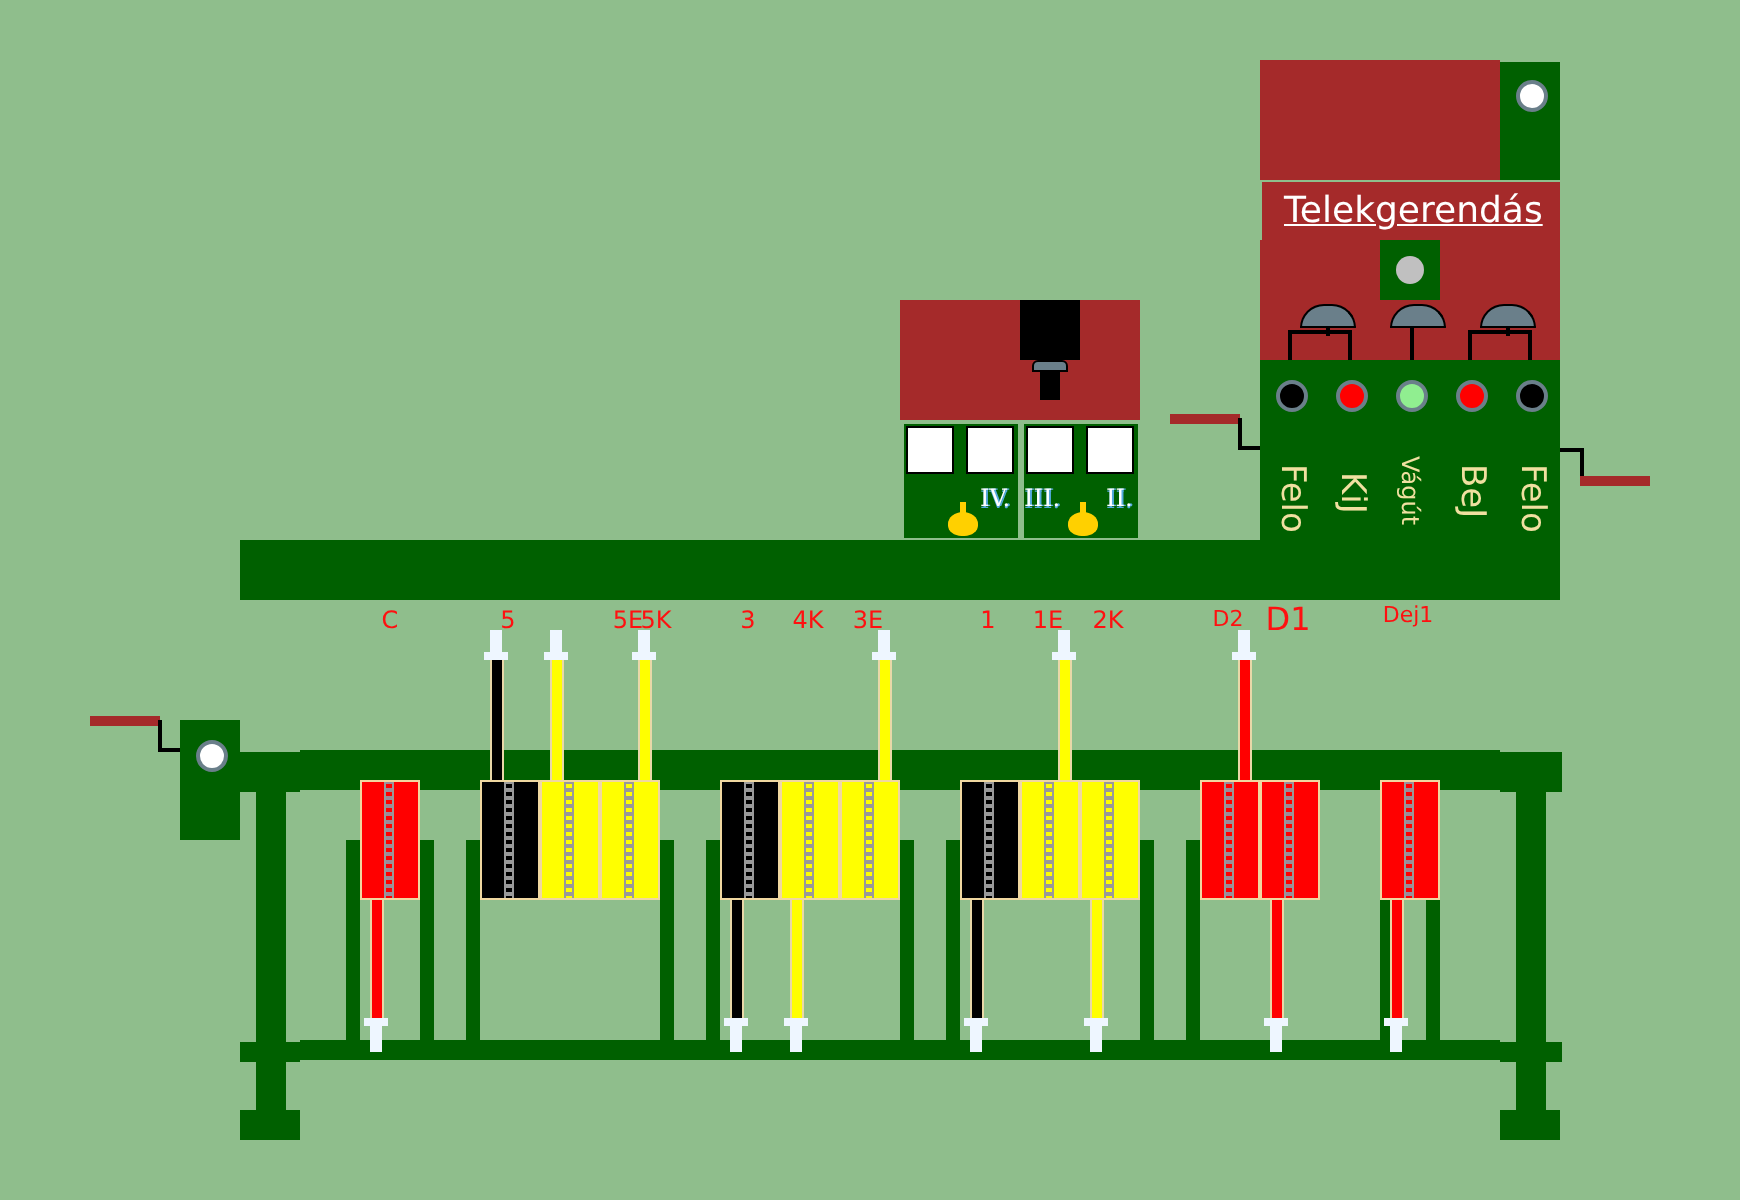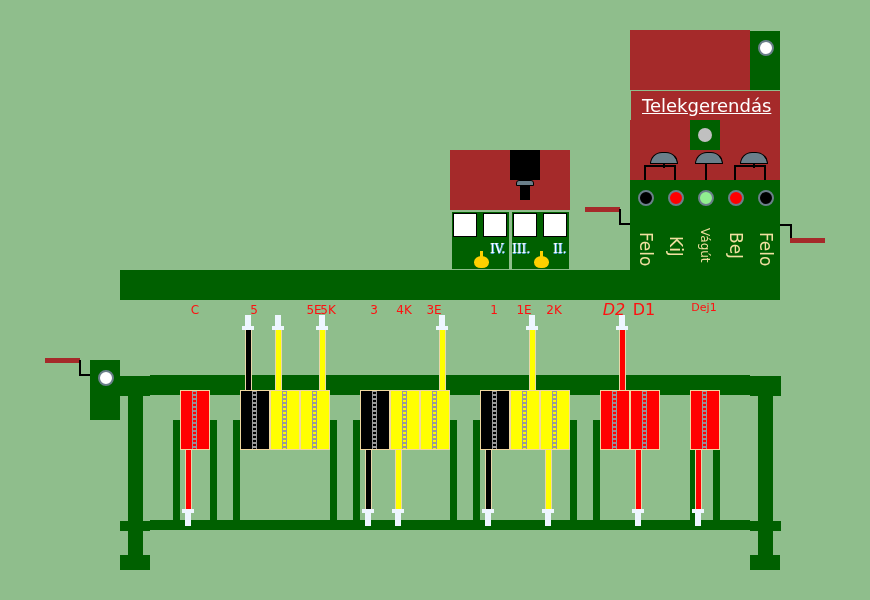--- a/index.html
+++ b/index.html
@@ -94,21 +94,21 @@
     <div class="lbl" style="left: 195px; top: 304px; font-size: 12px;">C</div>
     <div class="lbl" style="left: 254px; top: 304px; font-size: 12px;">5</div>
     <div class="lbl" style="left: 284px; top: 304px; font-size: 12px; margin-left: 44px;">5K</div>
     <div class="lbl" style="left: 314px; top: 304px; font-size: 12px;">5E</div>
     <div class="lbl" style="left: 374px; top: 304px; font-size: 12px;">3</div>
     <div class="lbl" style="left: 404px; top: 304px; font-size: 12px;">4K</div>
     <div class="lbl" style="left: 434px; top: 304px; font-size: 12px;">3E</div>
     <div class="lbl" style="left: 494px; top: 304px; font-size: 12px;">1</div>
     <div class="lbl" style="left: 524px; top: 304px; font-size: 12px;">1E</div>
     <div class="lbl" style="left: 554px; top: 304px; font-size: 12px;">2K</div>
-    <div class="lbl" style="left: 614px; top: 304px; font-size: 16px; font-style: italic;">D2</div>
+    <div class="lbl" style="left: 614px; top: 304px; font-size: 11px;">D2</div>
     <div class="lbl" style="left: 644px; top: 304px; font-size: 16px;">D1</div>
     <div class="lbl" style="left: 704px; top: 302px; font-size: 11px;">Dej1</div>
   </div>
 
 <div class="abs br" style="left:45px;top:358px;width:35px;height:5px;"></div>
 <div class="abs blk" style="left:79px;top:360px;width:2px;height:15px;"></div>
 <div class="abs blk" style="left:79px;top:374px;width:11px;height:2px;"></div>
 <div class="abs g" style="left:90px;top:360px;width:30px;height:60px;"></div>
 <div class="abs" style="left:98px;top:370px;width:16px;height:16px;border-radius:50%;background:#fff;border:2px solid #6a7f8a;box-sizing:border-box;"></div>
 <div class="abs g" style="left:120px;top:376px;width:30px;height:20px;"></div>

